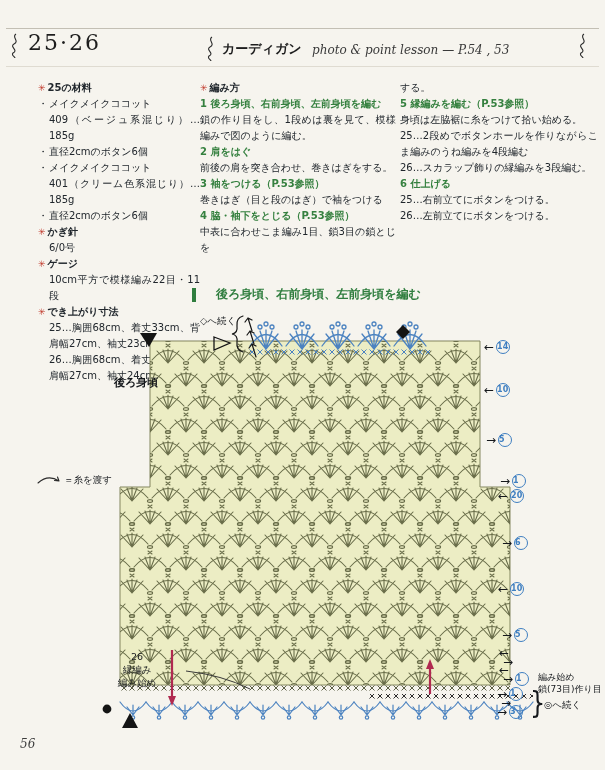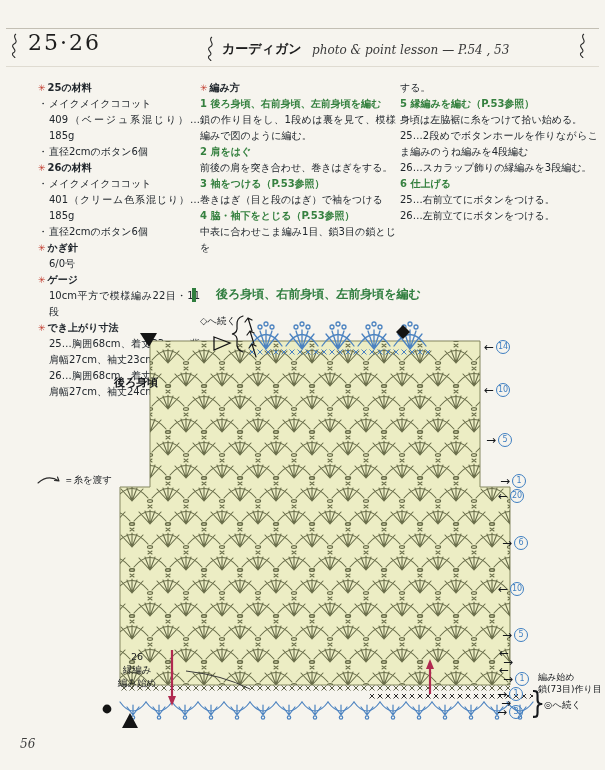--- a/index.html
+++ b/index.html
@@ -28,21 +28,21 @@
   
   .dlabel{position:absolute;font-size:9.5px;color:#15181c;line-height:1.35;}
   .bold{font-weight:bold;}
   .center{text-align:center;}
   .small{font-size:9px;}
   .pagenum{position:absolute;left:20px;top:737px;font-family:"DejaVu Serif",serif;font-style:italic;font-size:12px;color:#3c3c3c;}
   
   .marker{position:absolute;display:flex;align-items:center;gap:2px;transform:translateY(-50%);z-index:3;}
   .marker .arr{font-size:12px;line-height:1;color:#15181c;}
   .circ{display:inline-block;width:12px;height:12px;border:1.2px solid #3f7fc1;border-radius:50%;
-        color:#3f7fc1;font-size:8px;line-height:12px;text-align:center;font-weight:normal;}
+        color:#3f7fc1;font-size:8px;line-height:12px;text-align:left;font-weight:bold;}
   .brace{position:absolute;font-size:24px;color:#15181c;transform:scaleY(1.25);line-height:1;z-index:3;}
   svg.chart{position:absolute;left:0;top:300px;z-index:1;pointer-events:none;}
   .lbl-layer{position:absolute;inset:0;z-index:2;pointer-events:none;}
 </style>
 </head>
 <body>
 
 <div class="page">
 
   <div class="rule-top"></div>
@@ -59,21 +59,20 @@
   <div class="lesson">photo &amp; point lesson — P.54 , 53</div>
   <svg class="dingbat" style="left:578px;top:33px;" viewBox="0 0 10 26">
     <path d="M6,1 C1,4 10,8 4,11 C-1,14 9,17 3,20 C1,22 5,24 5,25" stroke="#2a2a2a" fill="none" stroke-width="1.1"></path>
   </svg>
 
   <div class="col col1">
       <div class="ln star bold"><span class="star">✳</span><span>25の材料</span></div>
       <div class="ln item"><span class="dot">・</span><span>メイクメイクココット</span></div>
       <div class="ln cont"><span>409（ベージュ系混じり）…185g</span></div>
       <div class="ln item"><span class="dot">・</span><span>直径2cmのボタン6個</span></div>
-      <div class="ln star bold"><span class="star">✳</span><span>26の材料</span></div>
       <div class="ln item"><span class="dot">・</span><span>メイクメイクココット</span></div>
       <div class="ln cont"><span>401（クリーム色系混じり）…185g</span></div>
       <div class="ln item"><span class="dot">・</span><span>直径2cmのボタン6個</span></div>
       <div class="ln star bold"><span class="star">✳</span><span>かぎ針</span></div>
       <div class="ln cont"><span>6/0号</span></div>
       <div class="ln star bold"><span class="star">✳</span><span>ゲージ</span></div>
       <div class="ln cont"><span>10cm平方で模様編み22目・11段</span></div>
       <div class="ln star bold"><span class="star">✳</span><span>でき上がり寸法</span></div>
       <div class="ln cont"><span>25…胸囲68cm、着丈33cm、背肩幅27cm、袖丈23cm</span></div>
       <div class="ln cont"><span>26…胸囲68cm、着丈34cm、背肩幅27cm、袖丈24cm</span></div>

